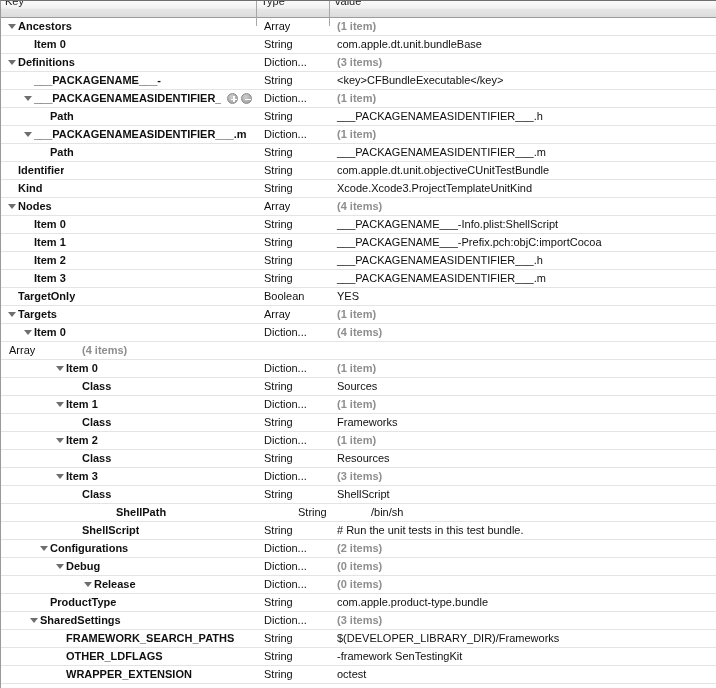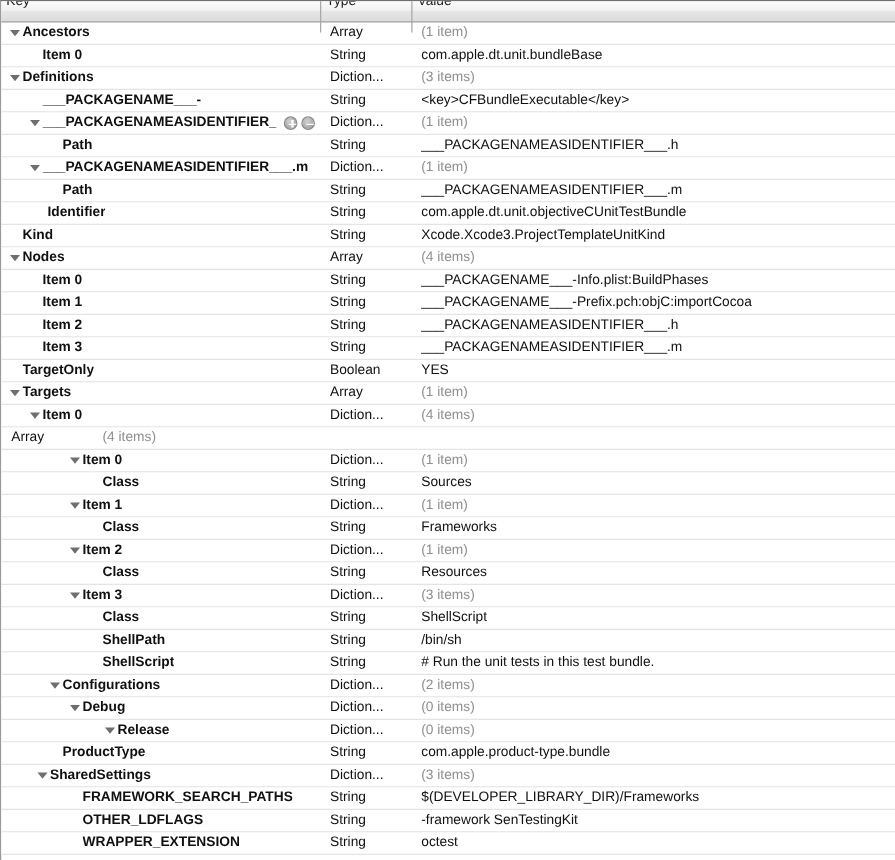--- a/index.html
+++ b/index.html
@@ -65,21 +65,21 @@
     font-size: 11px;
     color: #101010;
     white-space: nowrap;
     overflow: hidden;
   }
 
   .c-key   { width: 255px; position: relative; display: flex; align-items: center; }
   .c-type  { width: 73px;  padding-left: 8px; }
   .c-value { flex: 1;      padding-left: 8px; }
 
-  .c-value.muted { color: #8e8e8e; }
+  .c-value.muted { color: #8e8e8e; font-weight: bold; }
 
   
   .tri {
     width: 11px;
     height: 17px;
     flex: 0 0 11px;
     position: relative;
   }
   .tri.open::before {
     content: "";
@@ -204,21 +204,21 @@
       </div>
       <div class="row">
         <div class="cell c-key" style="padding-left: 38px;">
           <span class="tri"></span>
           <span class="key-label">Path</span>
         </div>
         <div class="cell c-type">String</div>
         <div class="cell c-value">___PACKAGENAMEASIDENTIFIER___.m</div>
       </div>
       <div class="row">
-        <div class="cell c-key" style="padding-left: 6px; gap: 20px;">
+        <div class="cell c-key" style="padding-left: 6px;">
           <span class="tri"></span>
           <span class="key-label">Identifier</span>
         </div>
         <div class="cell c-type">String</div>
         <div class="cell c-value">com.apple.dt.unit.objectiveCUnitTestBundle</div>
       </div>
       <div class="row">
         <div class="cell c-key" style="padding-left: 6px;">
           <span class="tri"></span>
           <span class="key-label">Kind</span>
@@ -233,21 +233,21 @@
         </div>
         <div class="cell c-type">Array</div>
         <div class="cell c-value muted">(4 items)</div>
       </div>
       <div class="row">
         <div class="cell c-key" style="padding-left: 22px;">
           <span class="tri"></span>
           <span class="key-label">Item 0</span>
         </div>
         <div class="cell c-type">String</div>
-        <div class="cell c-value">___PACKAGENAME___-Info.plist:BuildPhases</div>
+        <div class="cell c-value">___PACKAGENAME___-Info.plist:ShellScript</div>
       </div>
       <div class="row">
         <div class="cell c-key" style="padding-left: 22px;">
           <span class="tri"></span>
           <span class="key-label">Item 1</span>
         </div>
         <div class="cell c-type">String</div>
         <div class="cell c-value">___PACKAGENAME___-Prefix.pch:objC:importCocoa</div>
       </div>
       <div class="row">
@@ -352,30 +352,30 @@
       </div>
       <div class="row">
         <div class="cell c-key" style="padding-left: 70px;">
           <span class="tri"></span>
           <span class="key-label">Class</span>
         </div>
         <div class="cell c-type">String</div>
         <div class="cell c-value">ShellScript</div>
       </div>
       <div class="row">
+        <div class="cell c-key" style="padding-left: 70px; margin-left: 34px;">
+          <span class="tri"></span>
+          <span class="key-label">ShellPath</span>
+        </div>
+        <div class="cell c-type">String</div>
+        <div class="cell c-value">/bin/sh</div>
+      </div>
+      <div class="row">
         <div class="cell c-key" style="padding-left: 70px;">
           <span class="tri"></span>
-          <span class="key-label">ShellPath</span>
-        </div>
-        <div class="cell c-type">String</div>
-        <div class="cell c-value">/bin/sh</div>
-      </div>
-      <div class="row">
-        <div class="cell c-key" style="padding-left: 70px;">
-          <span class="tri"></span>
           <span class="key-label">ShellScript</span>
         </div>
         <div class="cell c-type">String</div>
         <div class="cell c-value"># Run the unit tests in this test bundle.</div>
       </div>
       <div class="row">
         <div class="cell c-key" style="padding-left: 38px;">
           <span class="tri open"></span>
           <span class="key-label">Configurations</span>
         </div>

